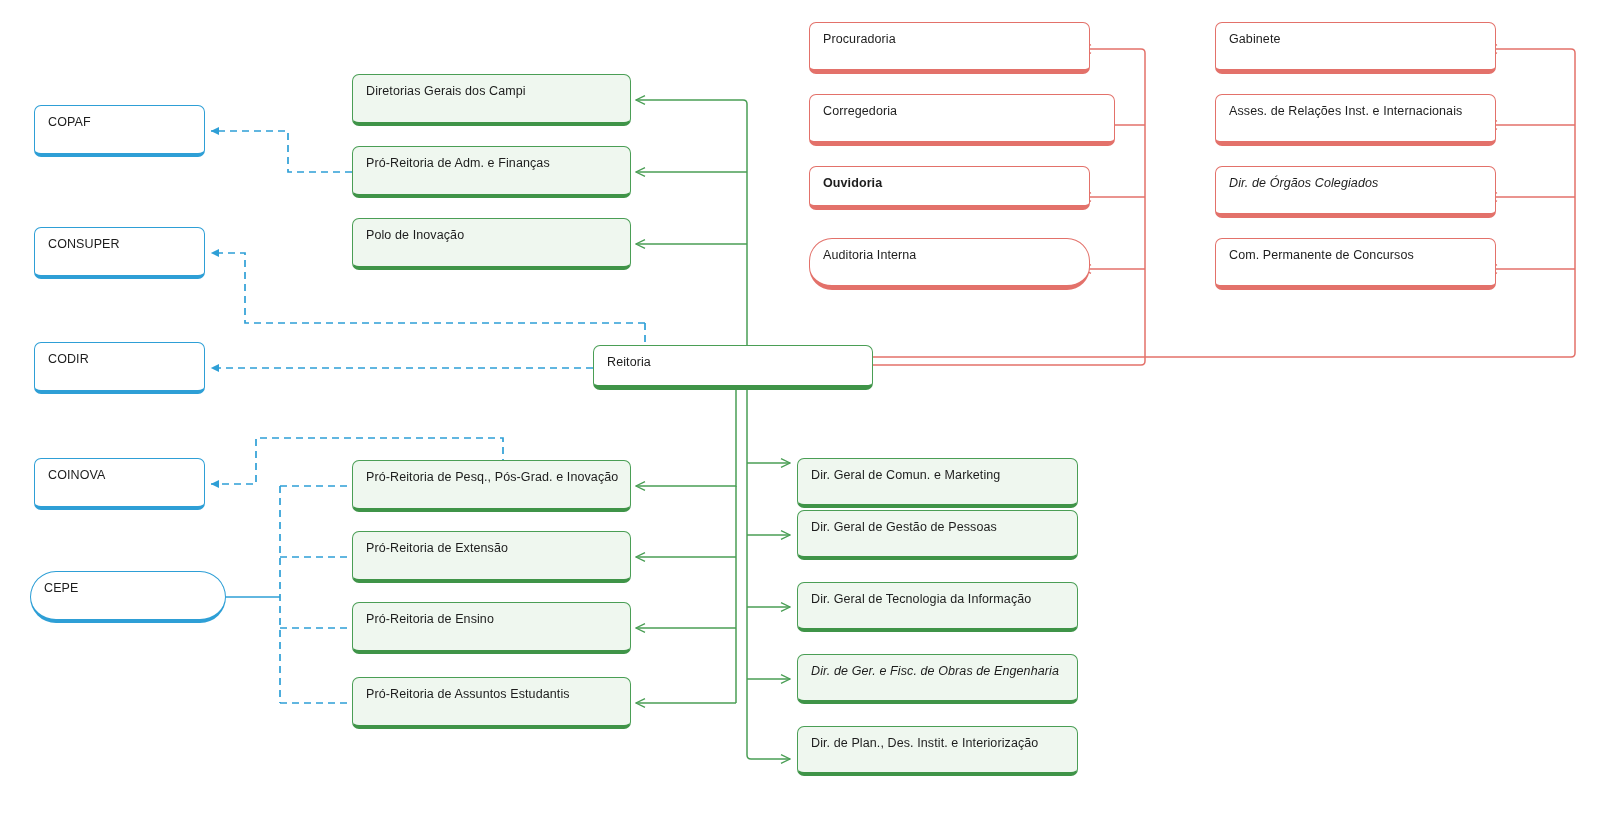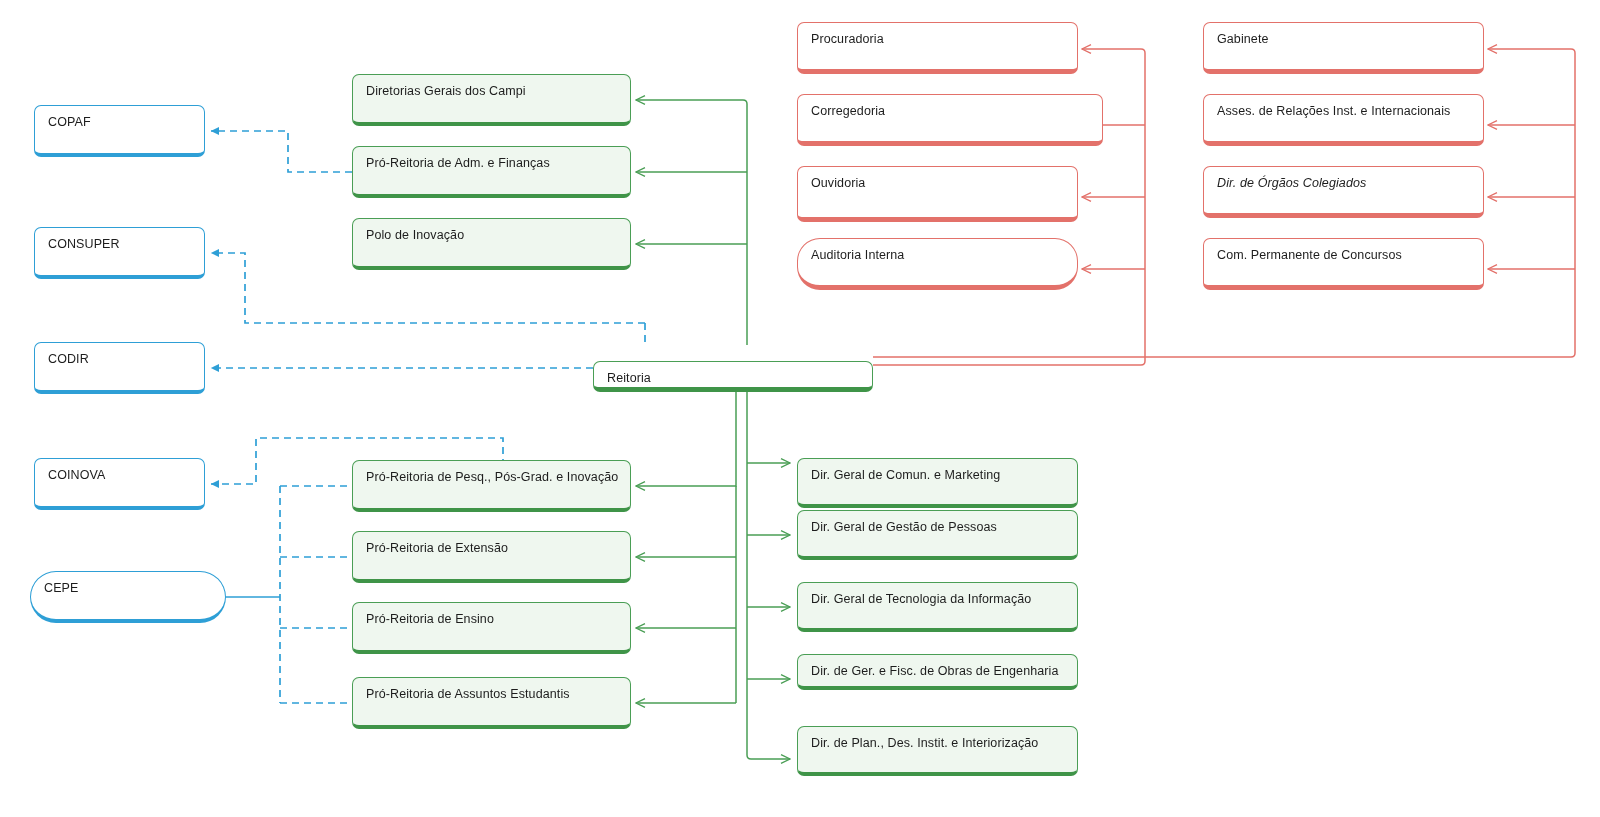--- a/index.html
+++ b/index.html
@@ -60,20 +60,21 @@
   .node.green-root {
     background: #ffffff;
     border: 1.6px solid #4a9e55;
     border-bottom: 5px solid #3f9448;
   }
   
   .node.red {
     background: #ffffff;
     border: 1.6px solid #e3716a;
     border-bottom: 5px solid #e3716a;
+    margin-left: 12px;
   }
 </style>
 </head>
 <body>
 
 <div id="org-chart">
 
   <svg id="connectors" viewBox="0 0 1600 817" xmlns="http://www.w3.org/2000/svg">
     <defs>
       <marker id="arrow-blue" markerWidth="9" markerHeight="9" refX="8.4" refY="4.5" orient="auto" markerUnits="userSpaceOnUse">
@@ -182,31 +183,31 @@
   <div class="node green" style="left:352px; top:531px; width:279px; height:52px;">
     <span class="node-label">Pró-Reitoria de Extensão</span>
   </div>
   <div class="node green" style="left:352px; top:602px; width:279px; height:52px;">
     <span class="node-label">Pró-Reitoria de Ensino</span>
   </div>
   <div class="node green" style="left:352px; top:677px; width:279px; height:52px;">
     <span class="node-label">Pró-Reitoria de Assuntos Estudantis</span>
   </div>
 
-  <div class="node green-root" style="left:593px; top:345px; width:280px; height:31px;margin-top:16px;">
+  <div class="node green-root" style="left:593px; top:345px; width:280px; height:45px;">
     <span class="node-label">Reitoria</span>
   </div>
 
   <div class="node red" style="left:797px; top:22px; width:281px; height:52px;">
     <span class="node-label">Procuradoria</span>
   </div>
   <div class="node red" style="left:797px; top:94px; width:306px; height:52px;">
     <span class="node-label">Corregedoria</span>
   </div>
-  <div class="node red" style="left:797px; top:166px; width:281px; height:56px;">
+  <div class="node red" style="left:797px; top:166px; width:281px; height:44px;font-weight:bold;">
     <span class="node-label">Ouvidoria</span>
   </div>
   <div class="node red" style="left:797px; top:238px; width:281px; height:52px;border-radius:23px;">
     <span class="node-label">Auditoria Interna</span>
   </div>
 
   <div class="node red" style="left:1203px; top:22px; width:281px; height:52px;">
     <span class="node-label">Gabinete</span>
   </div>
   <div class="node red" style="left:1203px; top:94px; width:281px; height:52px;">
@@ -221,20 +222,20 @@
 
   <div class="node green" style="left:797px; top:438px; width:281px; height:50px;margin-top:20px;">
     <span class="node-label">Dir. Geral de Comun. e Marketing</span>
   </div>
   <div class="node green" style="left:797px; top:510px; width:281px; height:50px;">
     <span class="node-label">Dir. Geral de Gestão de Pessoas</span>
   </div>
   <div class="node green" style="left:797px; top:582px; width:281px; height:50px;">
     <span class="node-label">Dir. Geral de Tecnologia da Informação</span>
   </div>
-  <div class="node green" style="left:797px; top:654px; width:281px; height:36px;">
+  <div class="node green" style="left:797px; top:654px; width:281px; height:50px;font-style:italic;">
     <span class="node-label">Dir. de Ger. e Fisc. de Obras de Engenharia</span>
   </div>
   <div class="node green" style="left:797px; top:726px; width:281px; height:50px;">
     <span class="node-label">Dir. de Plan., Des. Instit. e Interiorização</span>
   </div>
 
 </div>
 
 </body></html>

